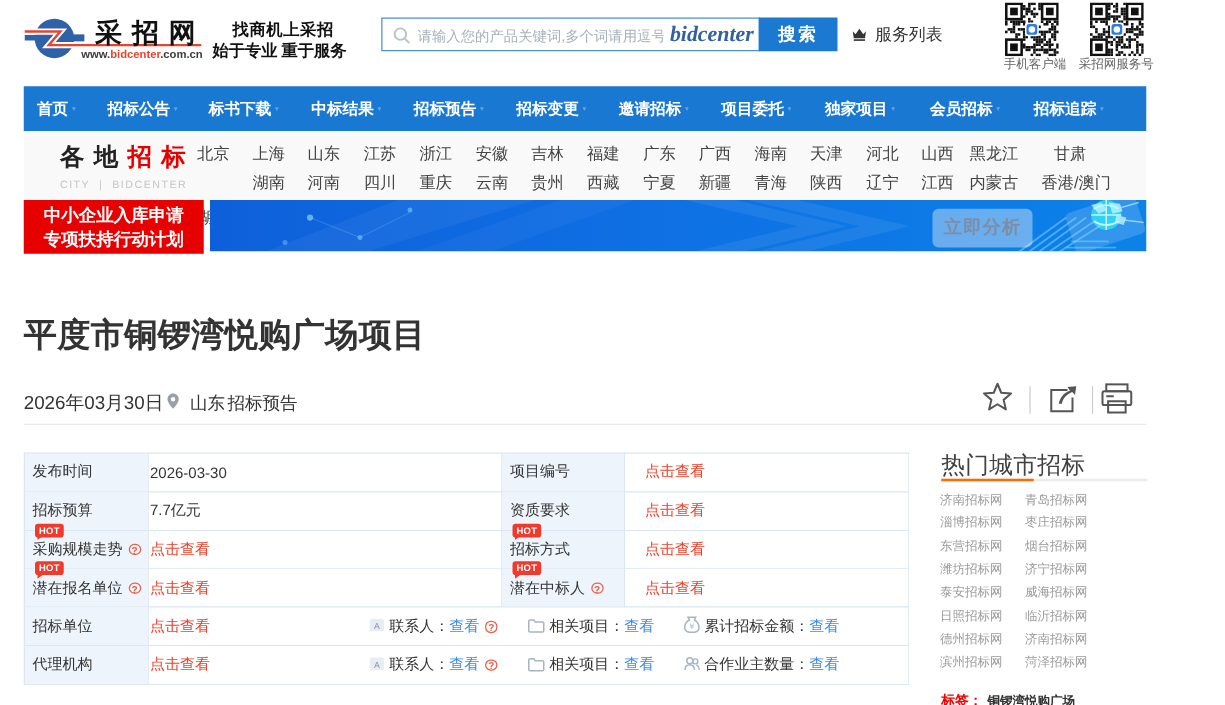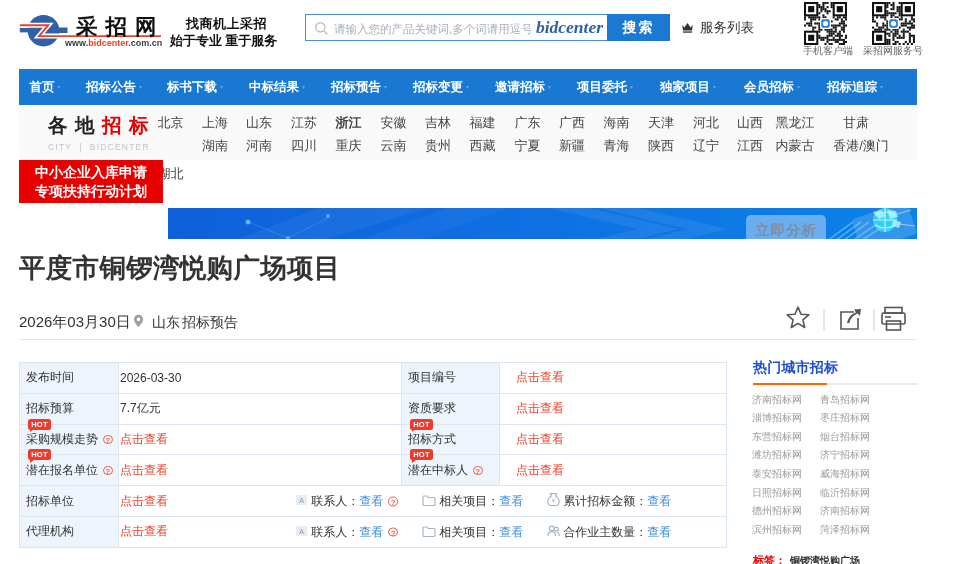--- a/index.html
+++ b/index.html
@@ -27,21 +27,21 @@
 
 #prov { position:absolute; left:19px; top:105px; width:898px; height:55px; background:#f9f9f9; }
 #gedi { position:absolute; left:29px; top:7px; }
 #gedi .t { font-size:19.5px; font-weight:bold; color:#222; letter-spacing:7.5px; }
 #gedi .t .red { color:#e60000; }
 #gedi .sub { font-size:8.5px; color:#c4c4c4; letter-spacing:1.2px; margin-top:3px; }
 .pv { position:absolute; font-size:13px; color:#444; white-space:nowrap; transform:translateX(-50%); }
 
 
 #banr { position:absolute; left:19px; top:160px; width:144px; height:43px; background:#e60000; color:#fff; font-weight:bold; font-size:14px; text-align:center; line-height:19px; padding-top:3px; }
-#banb { position:absolute; left:168px; top:160px; width:749px; height:31px; background:linear-gradient(90deg,#0e60da 0%,#0e6fe3 45%,#0c82e8 100%); overflow:hidden;margin-top:48px; }
+#banb { position:absolute; left:168px; top:160px; width:749px; height:41px; background:linear-gradient(90deg,#0e60da 0%,#0e6fe3 45%,#0c82e8 100%); overflow:hidden; }
 #anlz { position:absolute; left:578px; top:7px; width:80px; height:31px; background:rgba(235,242,250,0.42); border-radius:5px; color:#7e8da4; font-size:14.5px; font-weight:bold; text-align:center; line-height:31px; letter-spacing:1px; }
 
 
 #bc { position:absolute; left:19px; top:216px; font-size:12.5px; color:#666; } #bc .gt { margin:0 6px; color:#999; font-size:11px; }
 #title { position:absolute; left:19px; top:250px; font-size:26.5px; font-weight:bold; color:#333; letter-spacing:0.3px; }
 #daterow { position:absolute; left:0; top:313px; width:980px; height:16px; font-size:15px; color:#333; } #daterow span { position:absolute; top:0;text-align:center; } #daterow .s14 { font-size:14px; }
 #hr1 { position:absolute; left:19px; top:339px; width:898px; height:1px; background:#e8e8e8; }
 #acticons { position:absolute; left:785px; top:304px; }
 
 
@@ -52,21 +52,21 @@
 #tbl td.v4 { padding-left:16px; }
 .rlink { color:#ee3e26; }
 .blink { color:#3b8be0; }
 .hot { position:absolute; left:8px; top:-6px; width:23px; height:11px; background:#f03a2c; border-radius:2.5px; color:#fff; font-size:7.5px; font-weight:bold; text-align:center; line-height:11px; letter-spacing:0.3px; } .hot:after { content:""; position:absolute; left:1.5px; bottom:-2.5px; border-left:4px solid #f03a2c; border-bottom:3px solid transparent; }
 .qm { display:inline-block; width:9.5px; height:9.5px; border:1px solid #e85e48; border-radius:50%; color:#e85e48; font-size:8px; line-height:9.5px; text-align:center; vertical-align:0px; margin-left:5px; font-weight:bold; }
 .ico13 { display:inline-block; vertical-align:-2px; }
 .grp { position:absolute; top:50%; transform:translateY(-50%); white-space:nowrap; color:#333; }
 
 
 #side { position:absolute; left:753px; top:359px; width:164px; }
-#side h3 { font-size:14px; color:#1d4ed8; font-weight:bold; letter-spacing:0.2px; }
+#side h3 { font-size:19px; color:#404040; font-weight:normal; letter-spacing:0.2px; }
 #sideline { position:absolute; left:753px; top:383px; width:165px; height:2px; background:#ececec; }
 #sideline .or { position:absolute; left:0; top:0; width:74px; height:2px; background:#ff6a00; }
 .city { position:absolute; font-size:10px; color:#9a9a9a; white-space:nowrap; }
 #tags { position:absolute; left:753px; top:553px; font-size:10px; font-weight:bold; }
 #tags .lab { color:#f20000; font-size:11px; }
 #tags .t { color:#333; margin-left:4px; }
 </style>
 </head>
 <body>
 <div id="page">
@@ -423,21 +423,21 @@
 
   <div id="prov">
     <div id="gedi">
       <div class="t">各地<span class="red">招标</span></div>
       <div class="sub">CITY&nbsp;&nbsp;|&nbsp;&nbsp;BIDCENTER</div>
     </div>
   <div class="pv" style="left: 151.5px; top: 9px;">北京</div>
       <div class="pv" style="left: 196px; top: 9px;">上海</div>
       <div class="pv" style="left: 240px; top: 9px;">山东</div>
       <div class="pv" style="left: 285px; top: 9px;">江苏</div>
-      <div class="pv" style="left: 329.5px; top: 9px; font-weight: bold;">浙江</div>
+      <div class="pv" style="left: 329.5px; top: 9px;">浙江</div>
       <div class="pv" style="left: 374.5px; top: 9px;">安徽</div>
       <div class="pv" style="left: 419px; top: 9px;">吉林</div>
       <div class="pv" style="left: 463.5px; top: 9px;">福建</div>
       <div class="pv" style="left: 508.5px; top: 9px;">广东</div>
       <div class="pv" style="left: 553px; top: 9px;">广西</div>
       <div class="pv" style="left: 597.5px; top: 9px;">海南</div>
       <div class="pv" style="left: 642px; top: 9px;">天津</div>
       <div class="pv" style="left: 687px; top: 9px;">河北</div>
       <div class="pv" style="left: 731px; top: 9px;">山西</div>
       <div class="pv" style="left: 776px; top: 9px;">黑龙江</div>

